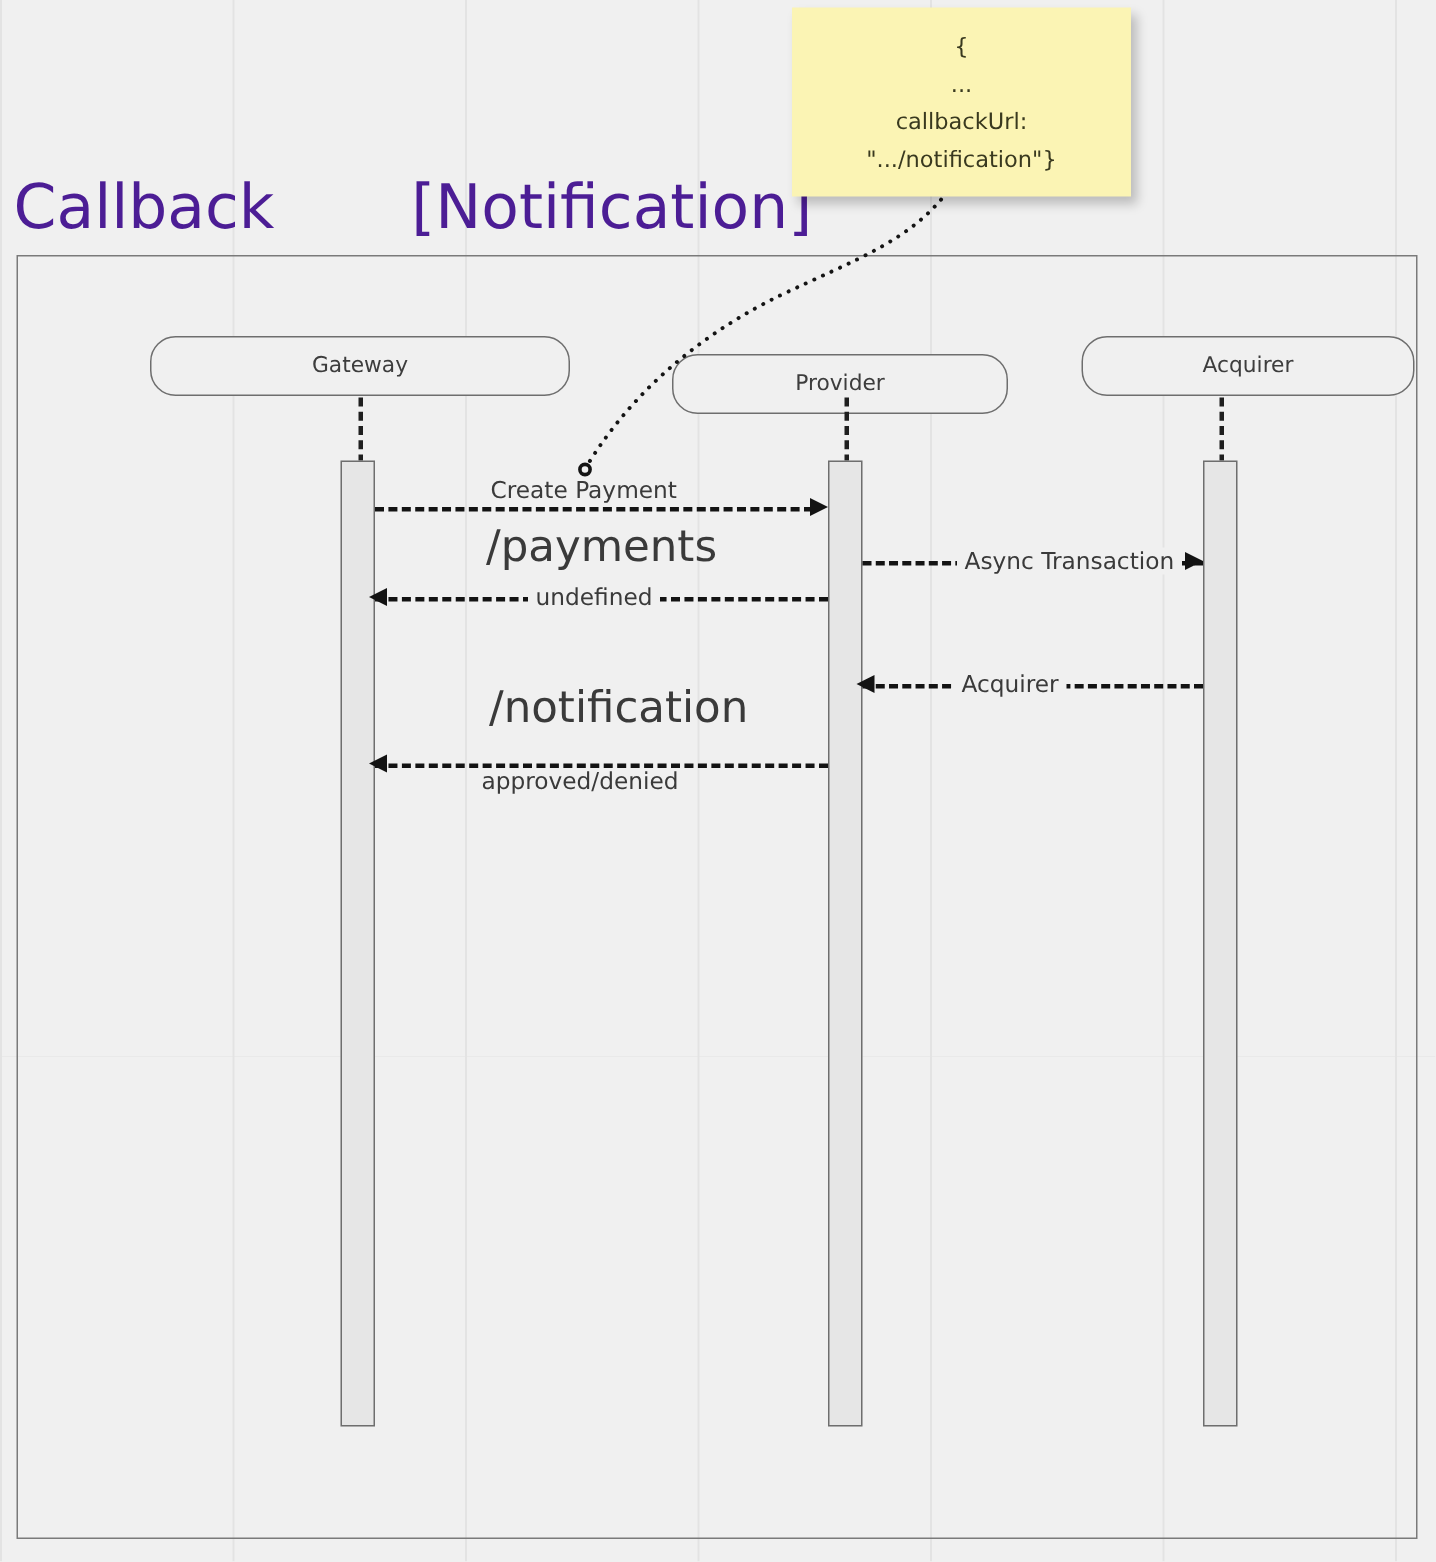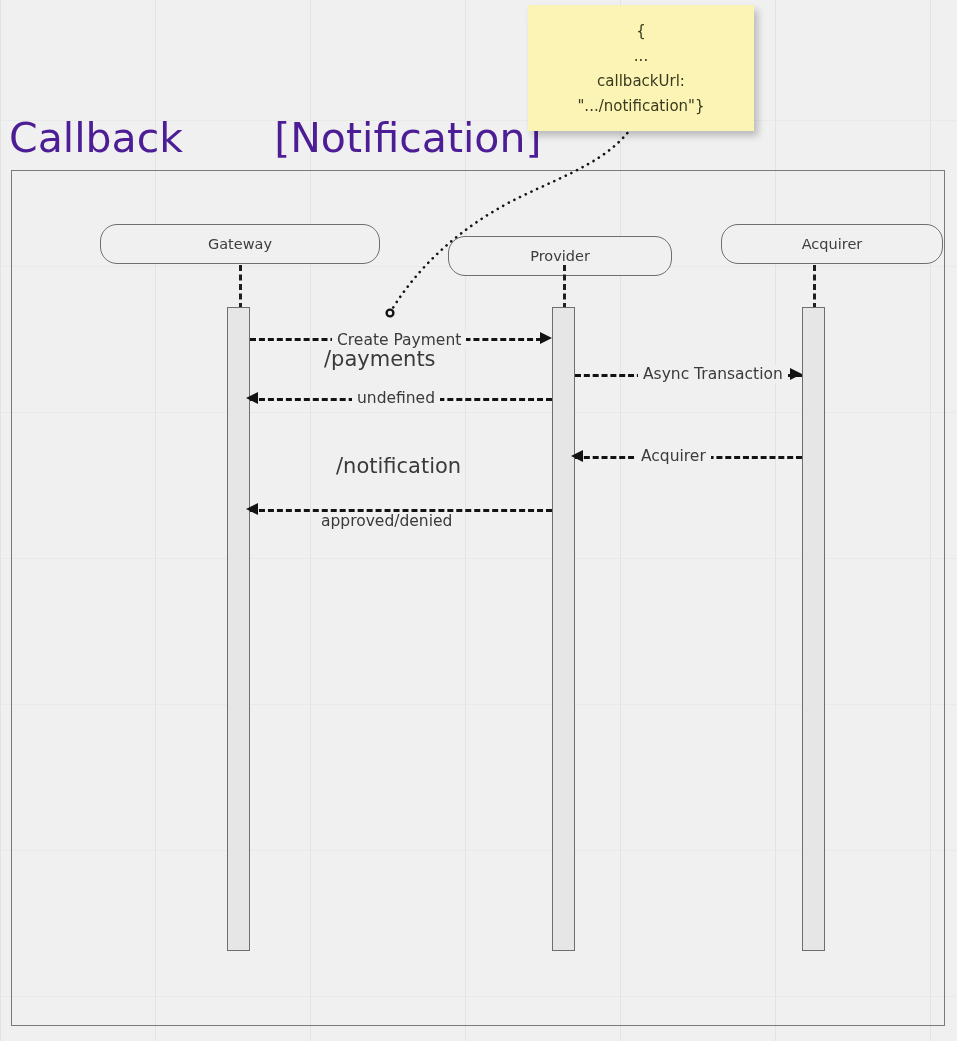--- a/index.html
+++ b/index.html
@@ -118,21 +118,21 @@
     position: absolute;
     font-size: 15.5px;
     color: #3a3a3a;
     background: #f0f0f0;
     padding: 0 5px;
     white-space: nowrap;
     text-align: center;
   }
   .msg-sublabel {
     position: absolute;
-    font-size: 21px;
+    font-size: 29px;
     color: #3a3a3a;
     white-space: nowrap;
     text-align: left;
   }
 
   
   #note {
     position: absolute;
     left: 528px;
     top: 5px;
@@ -181,39 +181,39 @@
 <div class="lifeline" style="left:239px;"></div>
 <div class="lifeline" style="left:563px;"></div>
 <div class="lifeline" style="left:813px;"></div>
 
 <div class="activation" style="left:227px;"></div>
 <div class="activation" style="left:552px;"></div>
 <div class="activation" style="left:802px;"></div>
 
 <div class="msg" style="left:250px; top:338px; width:292px;"></div>
 <div class="arrowhead arrow-right" style="left:540px; top:332px;"></div>
-<div class="msg-label" style="left:322px; top:331px;margin-left:10px;">Create Payment</div>
+<div class="msg-label" style="left:322px; top:318px;">Create Payment</div>
 <div class="msg-sublabel" style="left:324px; top:347px;">/payments</div>
 
 <div class="msg" style="left:575px; top:374px; width:227px;"></div>
 <div class="arrowhead arrow-right" style="left:790px; top:368px;"></div>
 <div class="msg-label" style="left:594px; top:365px;margin-left:44px;">Async Transaction</div>
 
 <div class="msg" style="left:250px; top:398px; width:302px;"></div>
 <div class="arrowhead arrow-left" style="left:246px; top:392px;"></div>
 <div class="msg-label" style="left:352px; top:389px;">undefined</div>
 
 <div class="msg" style="left:575px; top:456px; width:227px;"></div>
 <div class="arrowhead arrow-left" style="left:571px; top:450px;"></div>
 <div class="msg-label" style="left:636px; top:447px;">Acquirer</div>
 
 <div class="msg" style="left:250px; top:509px; width:302px;"></div>
 <div class="arrowhead arrow-left" style="left:246px; top:503px;"></div>
 <div class="msg-label" style="left:316px; top:512px;">approved/denied</div>
-<div class="msg-sublabel" style="left:336px; top:454px;">/notification</div>
+<div class="msg-sublabel" style="left:326px; top:454px;">/notification</div>
 
 <svg id="note-connector" viewBox="0 0 300 215">
   <path d="M 265 8 C 240 45, 200 58, 150 82 C 105 104, 55 140, 21 196" fill="none" stroke="#141414" stroke-width="2.6" stroke-linecap="round" stroke-dasharray="0.1 6.2"></path>
   <circle cx="20" cy="198" r="3.4" fill="none" stroke="#141414" stroke-width="2.4"></circle>
 </svg>
 
 <div id="note">
   <div>{</div>
   <div>...</div>
   <div>callbackUrl:</div>

